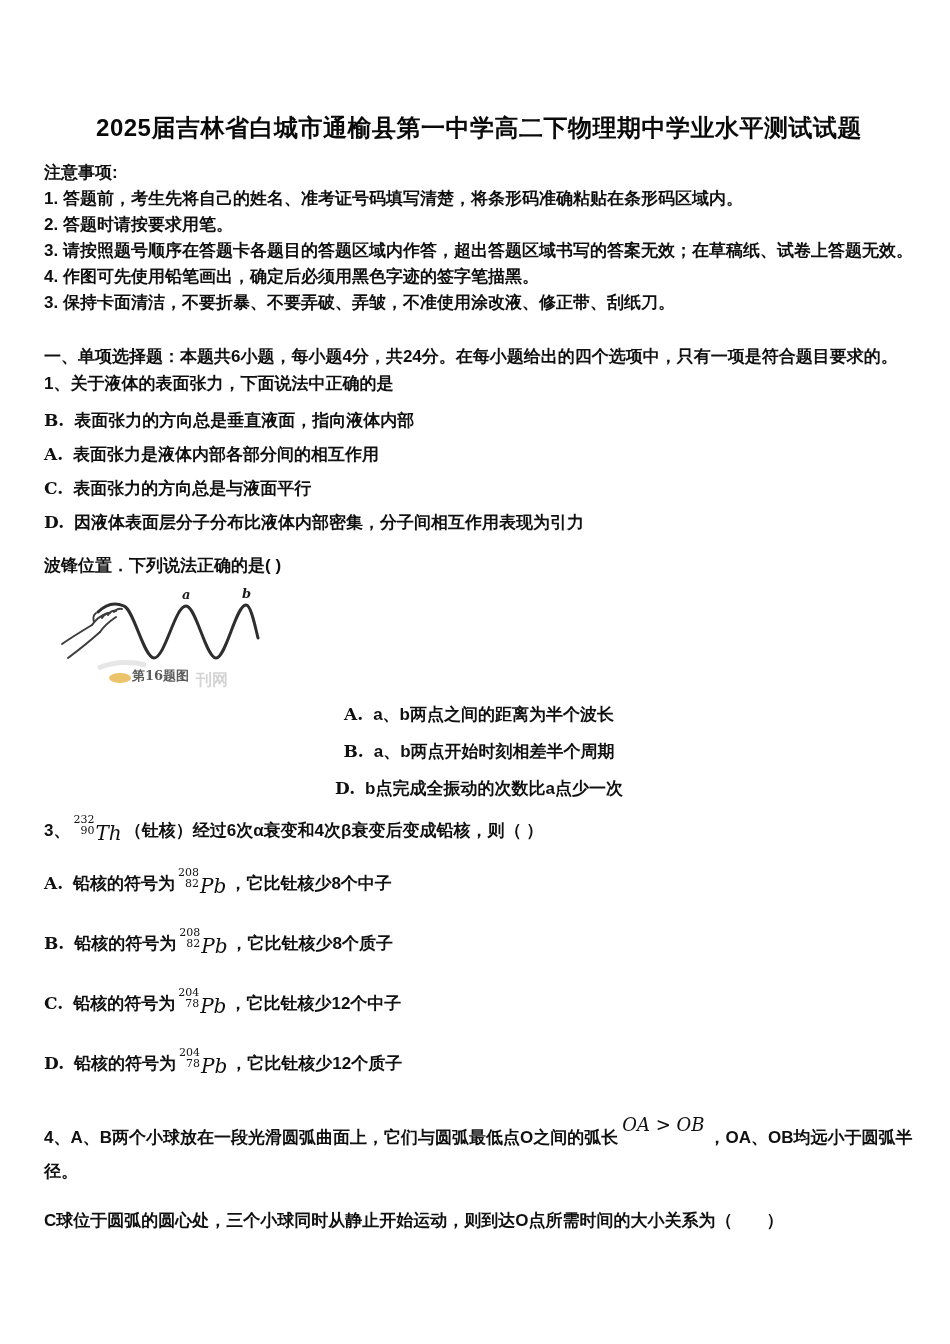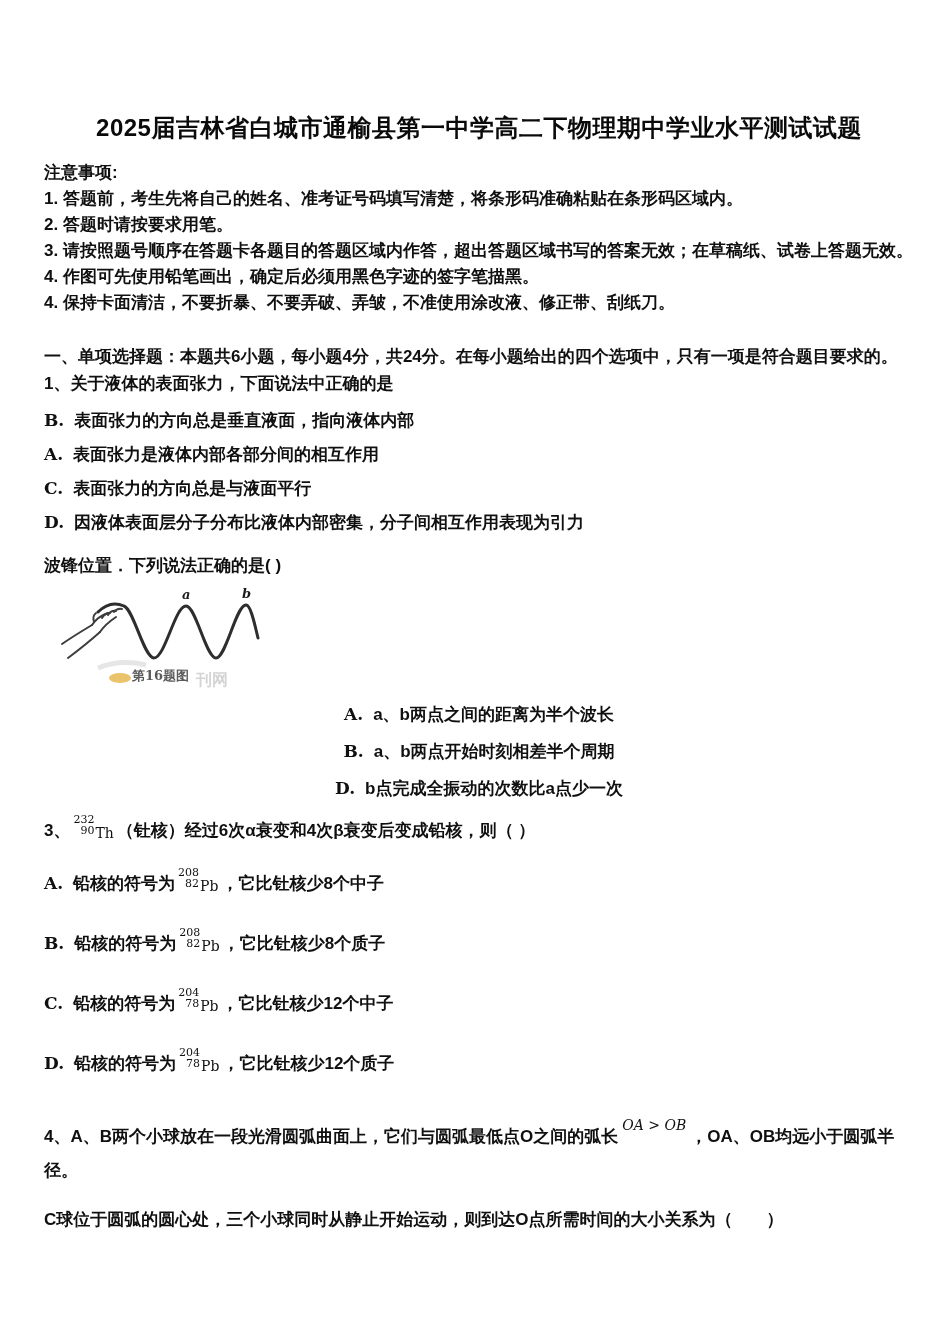--- a/index.html
+++ b/index.html
@@ -51,30 +51,31 @@
   .nuc .st{
     display:inline-flex;
     flex-direction:column;
     align-items:flex-end;
     font-size:11px;
     line-height:11px;
     margin-right:1px;
     transform:translateY(-7px);
   }
   .nuc .sym{
-    font-size:14px;
+    font-style:italic;
+    font-size:20px;
     line-height:19px;
   }
   .q3-block{margin-top:12px;}
   .q3-stem{line-height:30px;margin-bottom:22px;}
   .q3-opt{line-height:30px;margin-bottom:29px;white-space:nowrap;}
   .mathi{
     font-family:"DejaVu Serif","Liberation Serif",serif;
     font-style:italic;
-    font-size:14px;
+    font-size:18px;
     font-weight:500;
     vertical-align:12px;
     margin:0 4px;
   }
   .q4-block{margin-top:8px;}
   .q4-line1{line-height:34px;}
   .q4-line2{line-height:20px;margin-top:22px;}
   .wave-svg text{font-family:"DejaVu Serif","Liberation Serif",serif;}
   .wave-label{font-style:italic;font-size:13px;fill:#1c1c1c;}
   .fig-caption{font-size:13px;fill:#5a5a5a;font-family:"Liberation Sans","DejaVu Sans",sans-serif;}
@@ -86,21 +87,21 @@
 <div class="page">
 
   <h1 class="title">2025届吉林省白城市通榆县第一中学高二下物理期中学业水平测试试题</h1>
 
   <div>
     <p class="notice-line">注意事项:</p>
     <p class="notice-line">1. 答题前，考生先将自己的姓名、准考证号码填写清楚，将条形码准确粘贴在条形码区域内。</p>
     <p class="notice-line">2. 答题时请按要求用笔。</p>
     <p class="notice-line">3. 请按照题号顺序在答题卡各题目的答题区域内作答，超出答题区域书写的答案无效；在草稿纸、试卷上答题无效。</p>
     <p class="notice-line">4. 作图可先使用铅笔画出，确定后必须用黑色字迹的签字笔描黑。</p>
-    <p class="notice-line">4. 保持卡面清洁，不要折暴、不要弄破、弄皱，不准使用涂改液、修正带、刮纸刀。</p>
+    <p class="notice-line">3. 保持卡面清洁，不要折暴、不要弄破、弄皱，不准使用涂改液、修正带、刮纸刀。</p>
   </div>
 
   <p class="section-head">一、单项选择题：本题共6小题，每小题4分，共24分。在每小题给出的四个选项中，只有一项是符合题目要求的。</p>
 
   <div>
     <p class="stem">1、关于液体的表面张力，下面说法中正确的是</p>
     <div class="q1-opts">
       <p class="opt"><span class="olab">B.</span><span>表面张力的方向总是垂直液面，指向液体内部</span></p>
       <p class="opt"><span class="olab">A.</span><span>表面张力是液体内部各部分间的相互作用</span></p>
       <p class="opt"><span class="olab">C.</span><span>表面张力的方向总是与液面平行</span></p>

